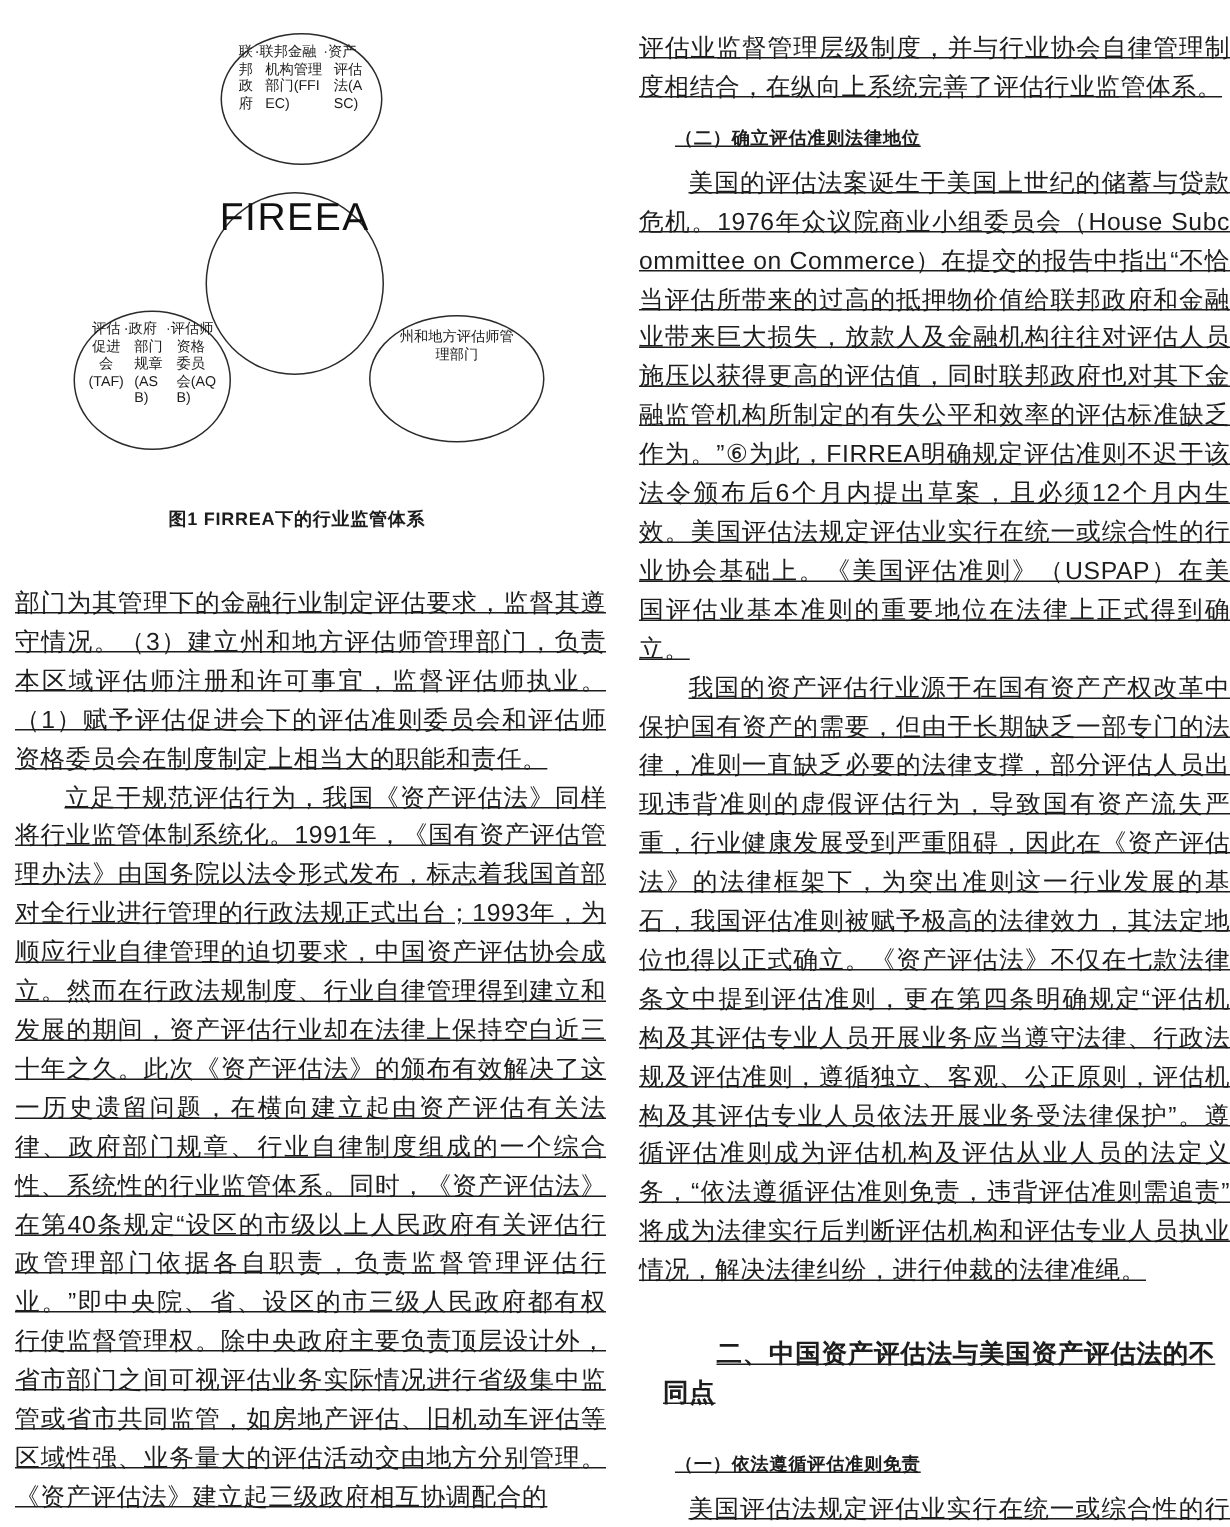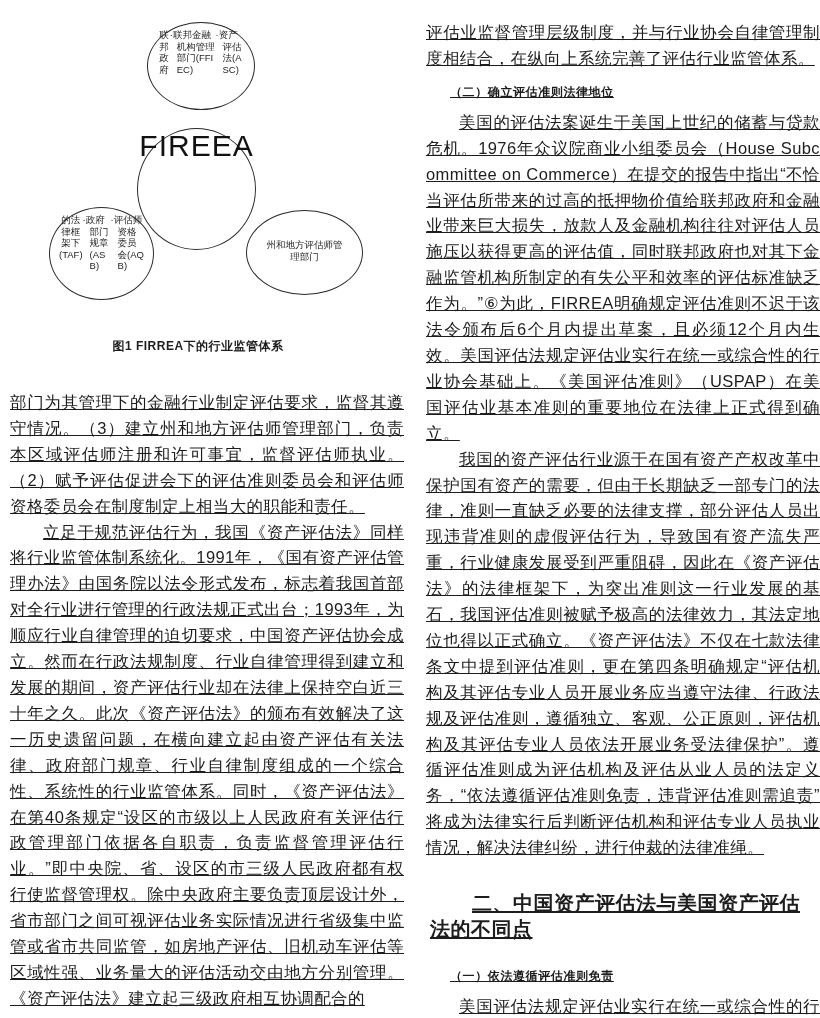--- a/index.html
+++ b/index.html
@@ -33,22 +33,22 @@
 
   .sub-heading {
     margin: 7px 0 5px 0;
     font-size: 12px;
     line-height: 26px;
     font-weight: bold;
     text-indent: 2em;
     letter-spacing: 0.6px;
   }
   .section-heading {
-    margin: 29px 0 21px 4px;
-    font-size: 20px;
+    margin: 29px 0 21px 16px;
+    font-size: 17px;
     line-height: 26px;
     font-weight: bold;
     text-indent: 2.1em;
     letter-spacing: 0.5px;
   }
 
   
   .diagram {
     position: relative;
     margin: 0 0 18px 0;
@@ -63,31 +63,31 @@
     background: #fff;
     display: flex;
     flex-direction: row;
     justify-content: center;
   }
   .node-top    { left: 137px; top: 2px;   width: 108px; height: 88px;  padding: 6px 10px; }
   .node-center { left: 127px; top: 108px; width: 119px; height: 122px; }
   .node-left   { left: 39px;  top: 187px; width: 105px; height: 93px;  padding: 6px 9px; }
   .node-right  { left: 236px; top: 190px; width: 117px; height: 85px;  padding: 8px 12px; }
   .center-label {
-    font-size: 30px;
+    font-size: 26px;
     letter-spacing: 1px;
     color: #111;
   }
   .node-title {
     font-size: 9.5px;
     line-height: 11.5px;
     text-align: center;
     white-space: normal;
   }
-  .node-right .node-title { max-width: 76px; margin-top: 20px; }
+  .node-right .node-title { max-width: 76px; }
   .node-item {
     font-size: 9.5px;
     line-height: 11.5px;
     align-self: flex-start;
     text-align: left;
     padding-left: 7px;
     text-indent: -7px;
     word-break: break-all;
   }
   .caption {
@@ -112,33 +112,33 @@
         <div class="node-title">联邦政府</div>
         <div class="node-item">·联邦金融机构管理部门(FFIEC)</div>
         <div class="node-item">·资产评估法(ASC)</div>
       </div>
 
       <div class="node node-center">
         <span class="center-label">FIREEA</span>
       </div>
 
       <div class="node node-left">
-        <div class="node-title">的法律框架下(TAF)</div>
+        <div class="node-title">评估促进会(TAF)</div>
         <div class="node-item">·政府部门规章(ASB)</div>
         <div class="node-item">·评估师资格委员会(AQB)</div>
       </div>
 
       <div class="node node-right">
         <div class="node-title">州和地方评估师管理部门</div>
       </div>
 
       <figcaption class="caption">图1 FIRREA下的行业监管体系</figcaption>
     </figure>
 
-    <p class="body-p no-indent">部门为其管理下的金融行业制定评估要求，监督其遵守情况。（3）建立州和地方评估师管理部门，负责本区域评估师注册和许可事宜，监督评估师执业。（2）赋予评估促进会下的评估准则委员会和评估师资格委员会在制度制定上相当大的职能和责任。</p>
+    <p class="body-p no-indent">部门为其管理下的金融行业制定评估要求，监督其遵守情况。（3）建立州和地方评估师管理部门，负责本区域评估师注册和许可事宜，监督评估师执业。（1）赋予评估促进会下的评估准则委员会和评估师资格委员会在制度制定上相当大的职能和责任。</p>
     <p class="body-p">立足于规范评估行为，我国《资产评估法》同样将行业监管体制系统化。1991年，《国有资产评估管理办法》由国务院以法令形式发布，标志着我国首部对全行业进行管理的行政法规正式出台；1993年，为顺应行业自律管理的迫切要求，中国资产评估协会成立。然而在行政法规制度、行业自律管理得到建立和发展的期间，资产评估行业却在法律上保持空白近三十年之久。此次《资产评估法》的颁布有效解决了这一历史遗留问题，在横向建立起由资产评估有关法律、政府部门规章、行业自律制度组成的一个综合性、系统性的行业监管体系。同时，《资产评估法》在第40条规定“设区的市级以上人民政府有关评估行政管理部门依据各自职责，负责监督管理评估行业。”即中央院、省、设区的市三级人民政府都有权行使监督管理权。除中央政府主要负责顶层设计外，省市部门之间可视评估业务实际情况进行省级集中监管或省市共同监管，如房地产评估、旧机动车评估等区域性强、业务量大的评估活动交由地方分别管理。《资产评估法》建立起三级政府相互协调配合的</p>
   </div>
 
   <div class="col">
     <p class="body-p no-indent">评估业监督管理层级制度，并与行业协会自律管理制度相结合，在纵向上系统完善了评估行业监管体系。</p>
     <h4 class="sub-heading">（二）确立评估准则法律地位</h4>
     <p class="body-p">美国的评估法案诞生于美国上世纪的储蓄与贷款危机。1976年众议院商业小组委员会（House Subcommittee on Commerce）在提交的报告中指出“不恰当评估所带来的过高的抵押物价值给联邦政府和金融业带来巨大损失，放款人及金融机构往往对评估人员施压以获得更高的评估值，同时联邦政府也对其下金融监管机构所制定的有失公平和效率的评估标准缺乏作为。”⑥为此，FIRREA明确规定评估准则不迟于该法令颁布后6个月内提出草案，且必须12个月内生效。美国评估法规定评估业实行在统一或综合性的行业协会基础上。《美国评估准则》（USPAP）在美国评估业基本准则的重要地位在法律上正式得到确立。</p>
     <p class="body-p">我国的资产评估行业源于在国有资产产权改革中保护国有资产的需要，但由于长期缺乏一部专门的法律，准则一直缺乏必要的法律支撑，部分评估人员出现违背准则的虚假评估行为，导致国有资产流失严重，行业健康发展受到严重阻碍，因此在《资产评估法》的法律框架下，为突出准则这一行业发展的基石，我国评估准则被赋予极高的法律效力，其法定地位也得以正式确立。《资产评估法》不仅在七款法律条文中提到评估准则，更在第四条明确规定“评估机构及其评估专业人员开展业务应当遵守法律、行政法规及评估准则，遵循独立、客观、公正原则，评估机构及其评估专业人员依法开展业务受法律保护”。遵循评估准则成为评估机构及评估从业人员的法定义务，“依法遵循评估准则免责，违背评估准则需追责”将成为法律实行后判断评估机构和评估专业人员执业情况，解决法律纠纷，进行仲裁的法律准绳。</p>
     <h3 class="section-heading">二、中国资产评估法与美国资产评估法的不同点</h3>
     <h4 class="sub-heading">（一）依法遵循评估准则免责</h4>

